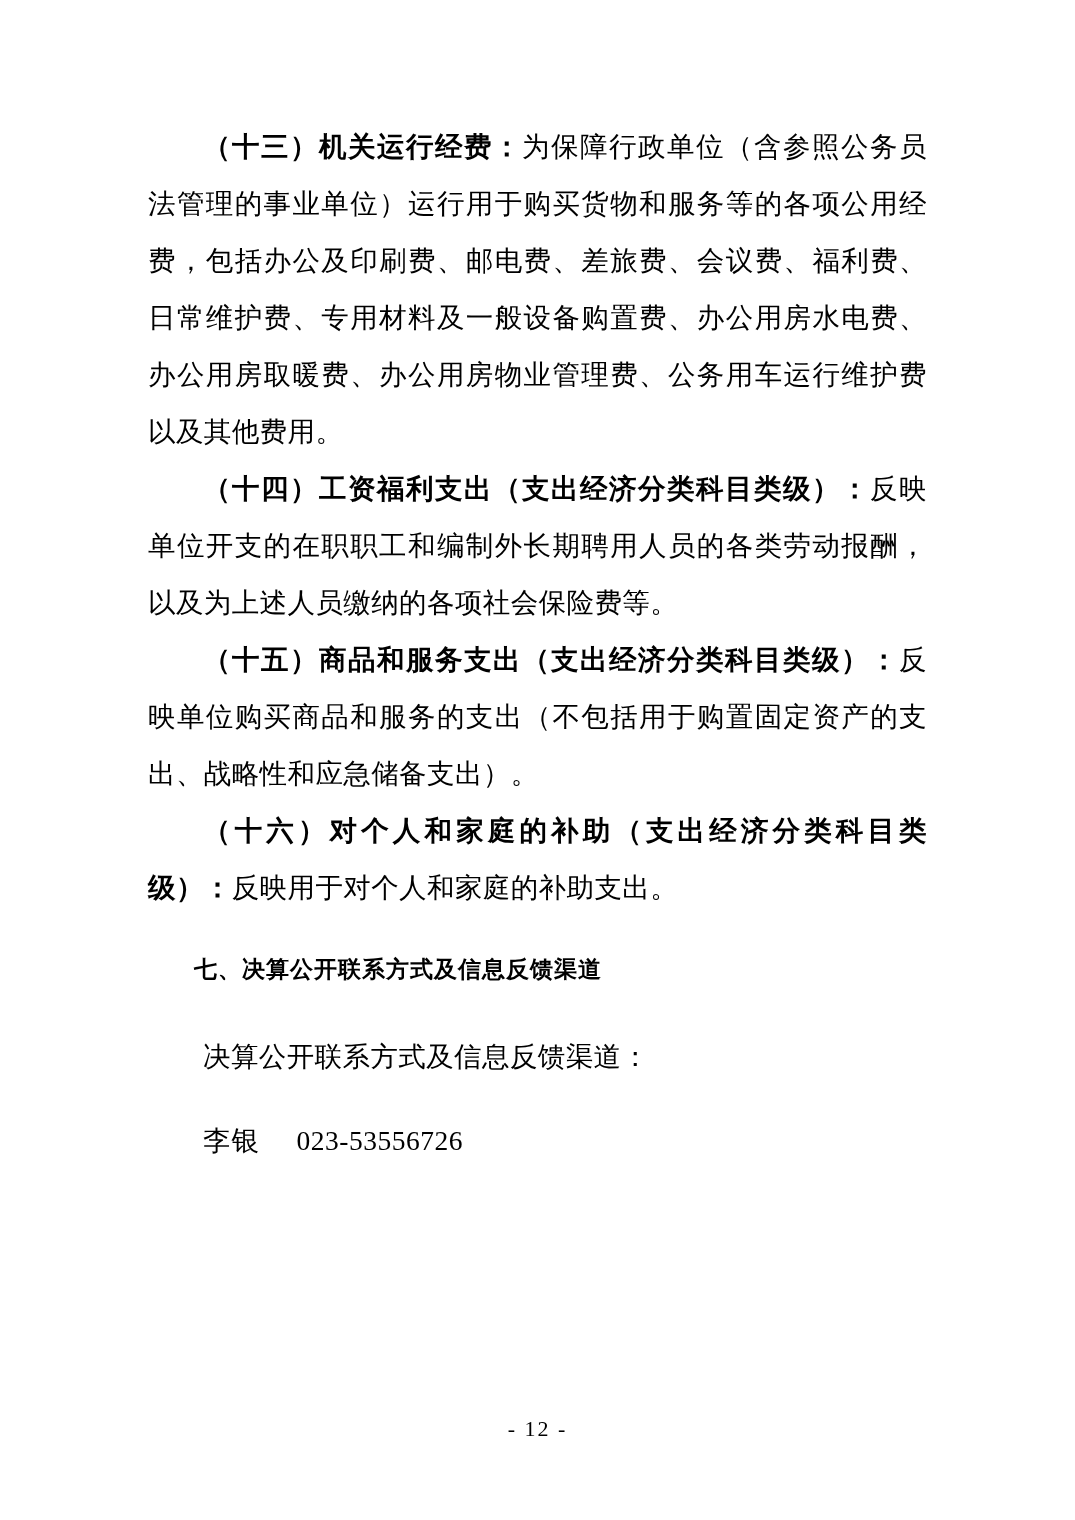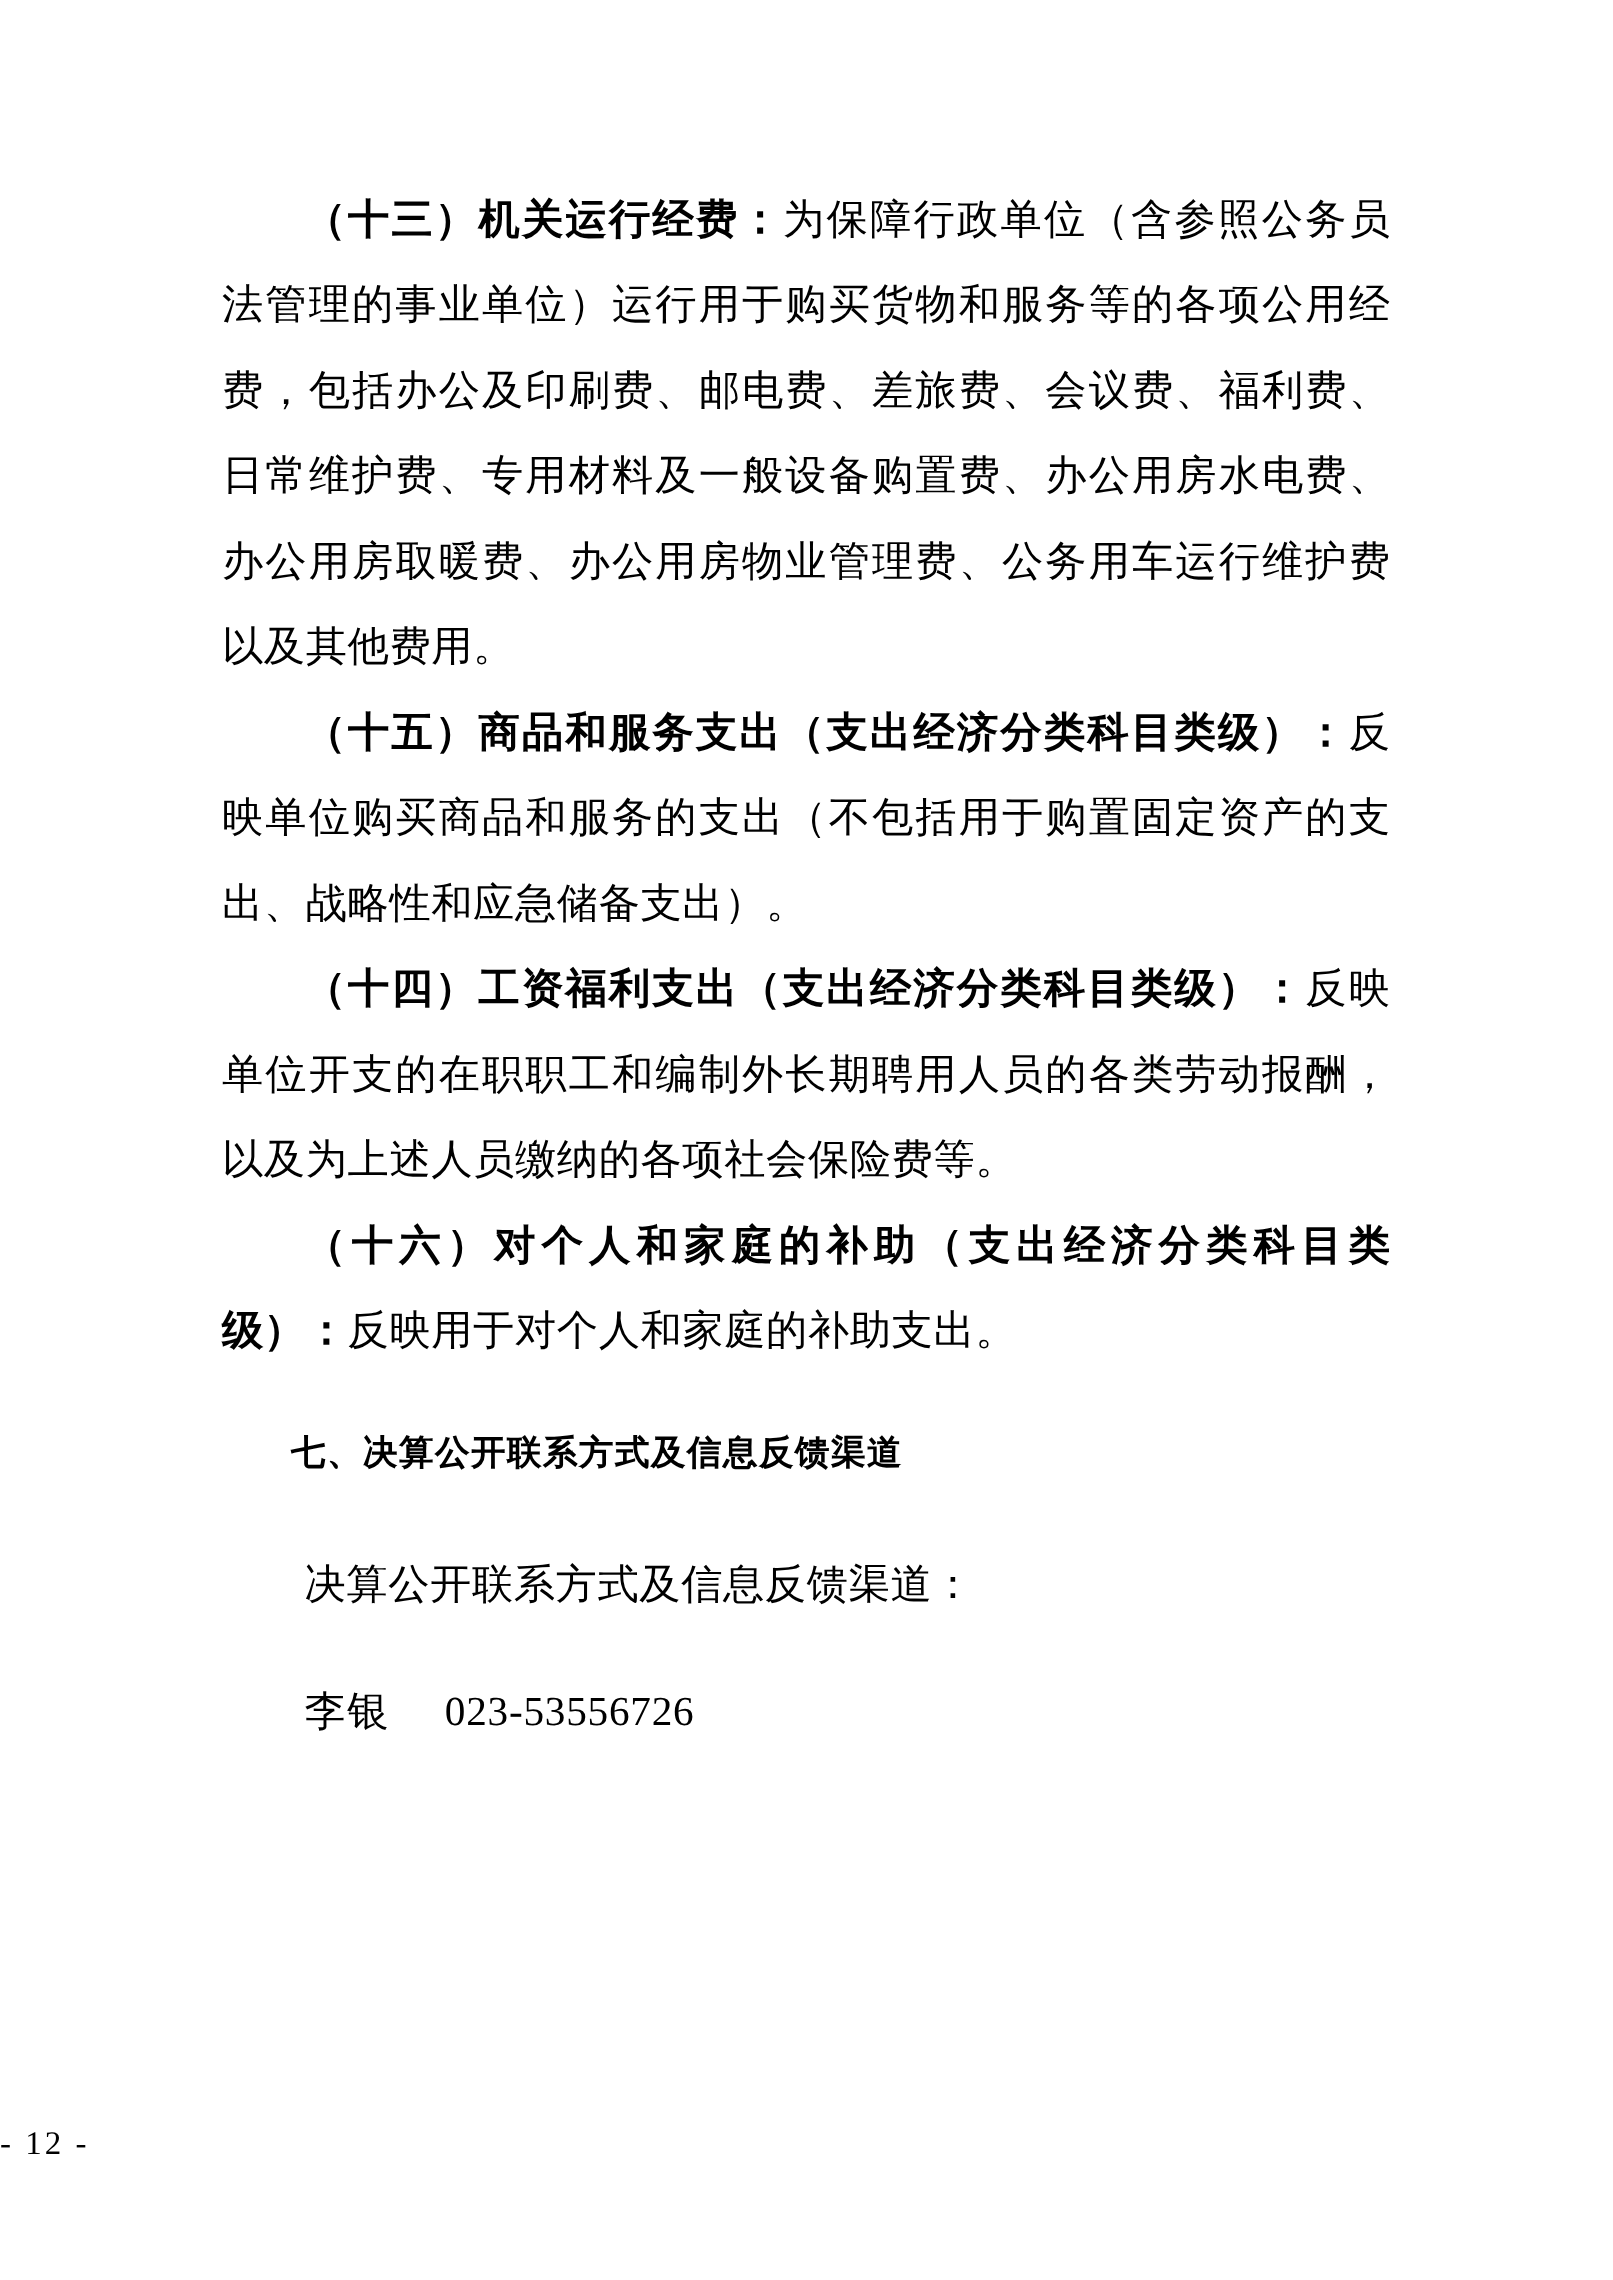--- a/index.html
+++ b/index.html
@@ -58,42 +58,43 @@
   .contact-line .phone {
     font-family: "Liberation Serif", "DejaVu Serif", serif;
     letter-spacing: 0.5px;
   }
   .spacer-sm { height: 8px; }
   .footer {
     position: absolute;
     left: 0;
     bottom: 78px;
     width: 100%;
+    text-align: center;
     font-size: 22px;
     font-family: "Liberation Serif", "DejaVu Serif", serif;
     letter-spacing: 2px;
     color: #000;
   }
 </style>
 </head>
 <body>
 
 <div class="page">
   <div class="doc-body">
 
     <p class="para">
       <span class="lead">（十三）机关运行经费：</span><span>为保障行政单位（含参照公务员法管理的事业单位）运行用于购买货物和服务等的各项公用经费，包括办公及印刷费、邮电费、差旅费、会议费、福利费、日常维护费、专用材料及一般设备购置费、办公用房水电费、办公用房取暖费、办公用房物业管理费、公务用车运行维护费以及其他费用。</span>
     </p>
 
     <p class="para">
-      <span class="lead">（十五）商品和服务支出（支出经济分类科目类级）：</span><span>反映单位购买商品和服务的支出（不包括用于购置固定资产的支出、战略性和应急储备支出）。</span>
+      <span class="lead">（十四）工资福利支出（支出经济分类科目类级）：</span><span>反映单位开支的在职职工和编制外长期聘用人员的各类劳动报酬，以及为上述人员缴纳的各项社会保险费等。</span>
     </p>
 
     <p class="para">
-      <span class="lead">（十四）工资福利支出（支出经济分类科目类级）：</span><span>反映单位开支的在职职工和编制外长期聘用人员的各类劳动报酬，以及为上述人员缴纳的各项社会保险费等。</span>
+      <span class="lead">（十五）商品和服务支出（支出经济分类科目类级）：</span><span>反映单位购买商品和服务的支出（不包括用于购置固定资产的支出、战略性和应急储备支出）。</span>
     </p>
 
     <p class="para">
       <span class="lead">（十六）对个人和家庭的补助（支出经济分类科目类级）：</span><span>反映用于对个人和家庭的补助支出。</span>
     </p>
 
 
     <div class="spacer-sm"></div>
 
     <h2 class="section-title">七、决算公开联系方式及信息反馈渠道</h2>

